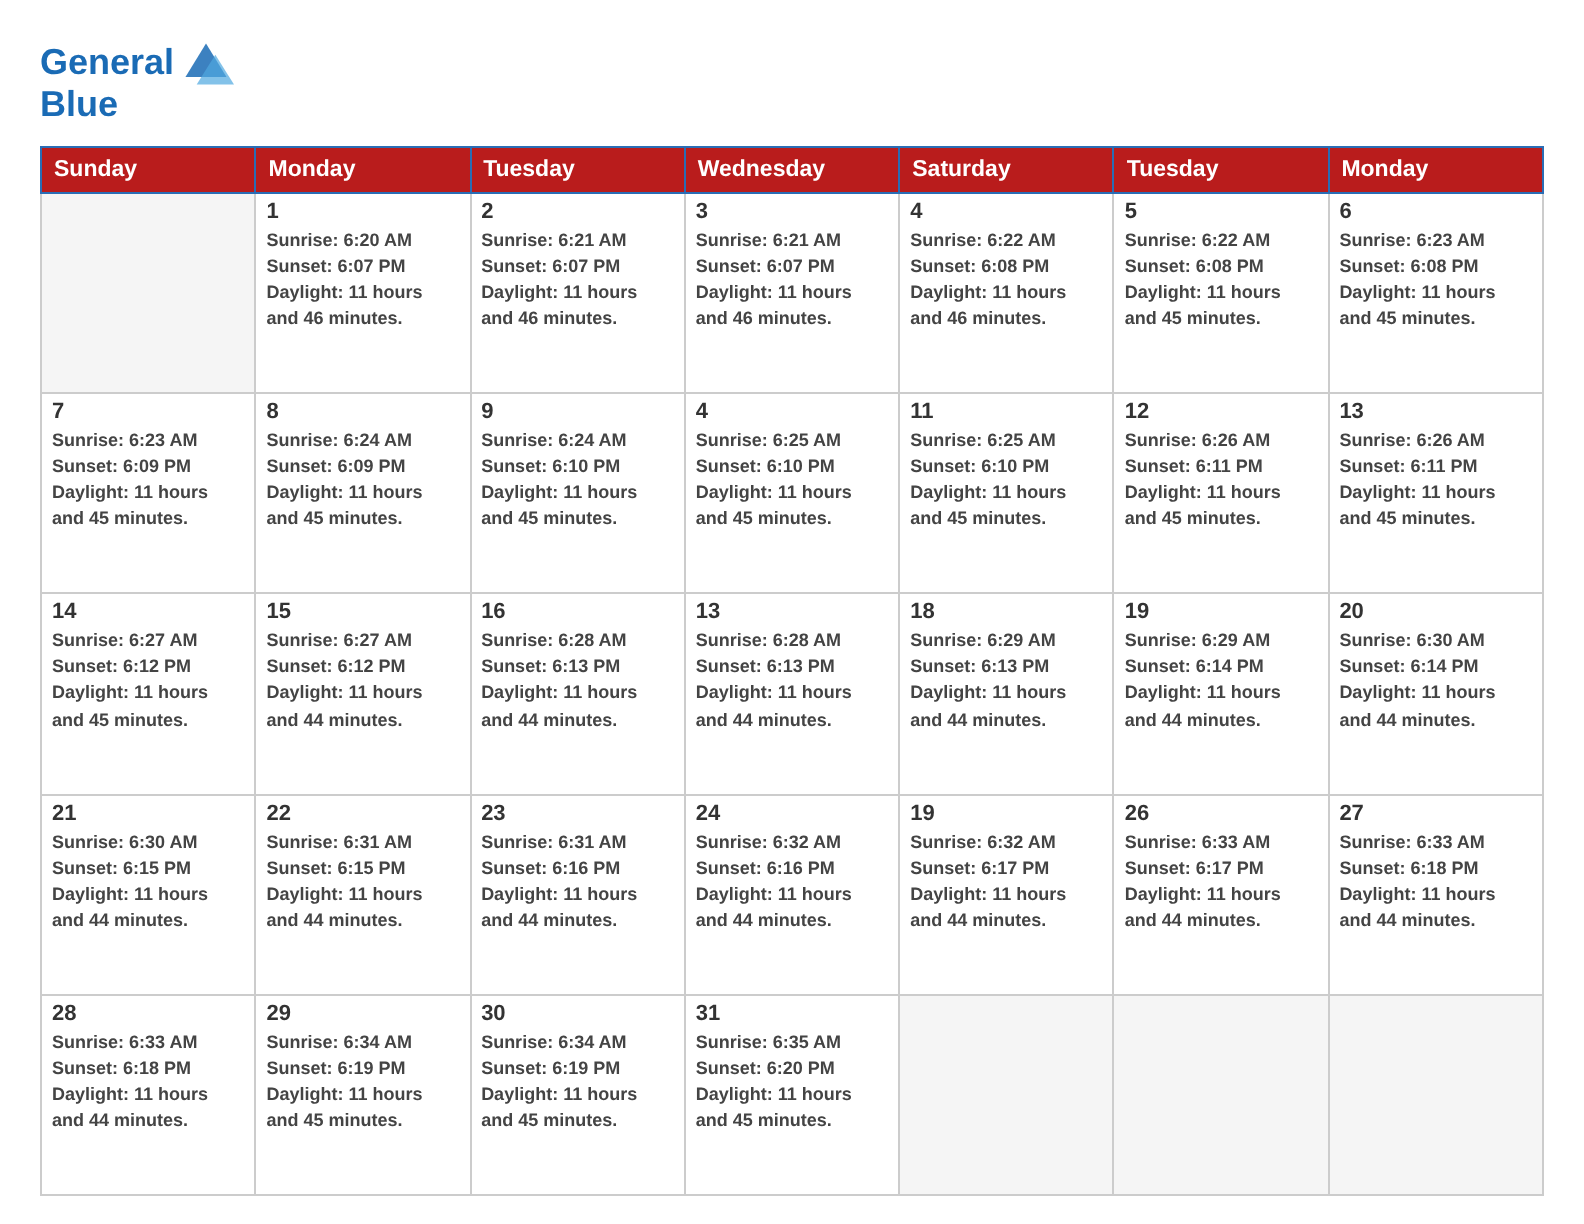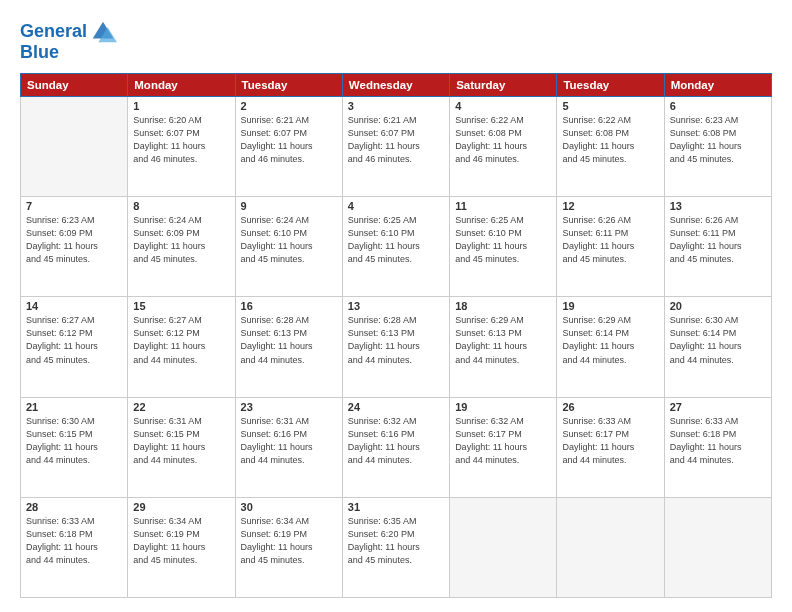--- a/index.html
+++ b/index.html
@@ -90,20 +90,21 @@
       font-size: 11px;
       font-weight: bold;
       color: #333;
       margin-bottom: 2px;
       display: block;
     }
     .day-info {
       font-size: 9px;
       color: #444;
       line-height: 1.45;
+      font-weight: bold;
     }
   </style>
 </head>
 <body>
 
 <div class="page">
   <div class="header">
     <div class="logo">
       <div>
         <div style="display:flex;align-items:center;">

